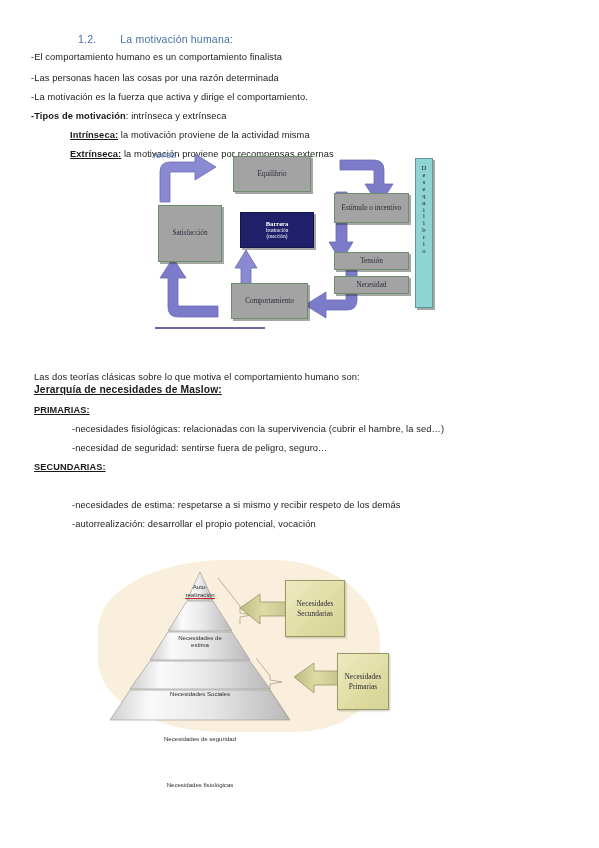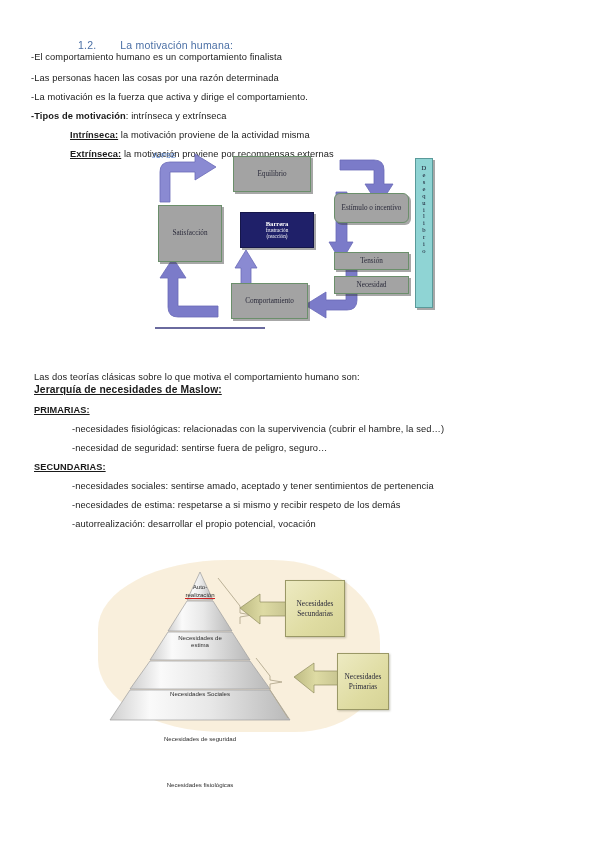--- a/index.html
+++ b/index.html
@@ -25,21 +25,20 @@
 
   
   .heading {
     position: absolute;
     left: 78px;
     top: 33px;
     font-size: 10.5px;
     color: #4a6fa5;
     letter-spacing: .2px;
     white-space: nowrap;
-    margin-top: 6px;
   }
   .heading .num { margin-right: 24px; }
 
   
   .txt {
     position: absolute;
     font-size: 9.3px;
     line-height: 1.25;
     color: #1a1a1a;
     white-space: nowrap;
@@ -227,21 +226,21 @@
     <div class="gbox" style="left:91px; top:133px; width:75px; height:34px;">
       <span>Comportamiento</span>
     </div>
 
     <div class="navybox" style="left:100px; top:62px; width:72px; height:34px;">
       <span class="t1">Barrera</span>
       <span class="t2">frustración</span>
       <span class="t2">(reacción)</span>
     </div>
 
-    <div class="gbox" style="left:194px; top:43px; width:73px; height:28px;border-radius:6px;">
+    <div class="gbox" style="left:194px; top:43px; width:73px; height:28px;">
       <span>Estímulo o incentivo</span>
     </div>
 
     <div class="gbox" style="left:194px; top:78px; width:73px; height:16px;margin-top:48px;">
       <span>Necesidad</span>
     </div>
 
     <div class="gbox" style="left:194px; top:102px; width:73px; height:16px;">
       <span>Tensión</span>
     </div>
@@ -267,21 +266,20 @@
 
   <div class="txt" style="left:34px; top:372px;">Las dos teorías clásicas sobre lo que motiva el comportamiento humano son:</div>
 
   <div class="txt u" style="left:34px; top:384px; font-size:10.3px; font-weight:bold;">Jerarquía de necesidades de Maslow:</div>
 
   <div class="txt u" style="left:34px; top:405px; font-weight:bold; font-size:9.2px;">PRIMARIAS:</div>
   <div class="txt" style="left:72px; top:424px;">-necesidades fisiológicas: relacionadas con la supervivencia (cubrir el hambre, la sed…)</div>
   <div class="txt" style="left:72px; top:443px;">-necesidad de seguridad: sentirse fuera de peligro, seguro…</div>
 
   <div class="txt u" style="left:34px; top:462px; font-weight:bold; font-size:9.2px;">SECUNDARIAS:</div>
-  <div class="txt" style="left:72px; top:481px;">-necesidades sociales: sentirse amado, aceptado y tener sentimientos de pertenencia</div>
   <div class="txt" style="left:72px; top:500px;">-necesidades de estima: respetarse a si mismo y recibir respeto de los demás</div>
   <div class="txt" style="left:72px; top:519px;">-autorrealización: desarrollar el propio potencial, vocación</div>
 
   <div class="maslow">
 
     <div class="blob"></div>
 
     <svg class="arrowsvg" width="340" height="180" viewBox="0 0 340 180">
       <defs>
         <linearGradient id="tg" x1="0" y1="0" x2="1" y2="0">

